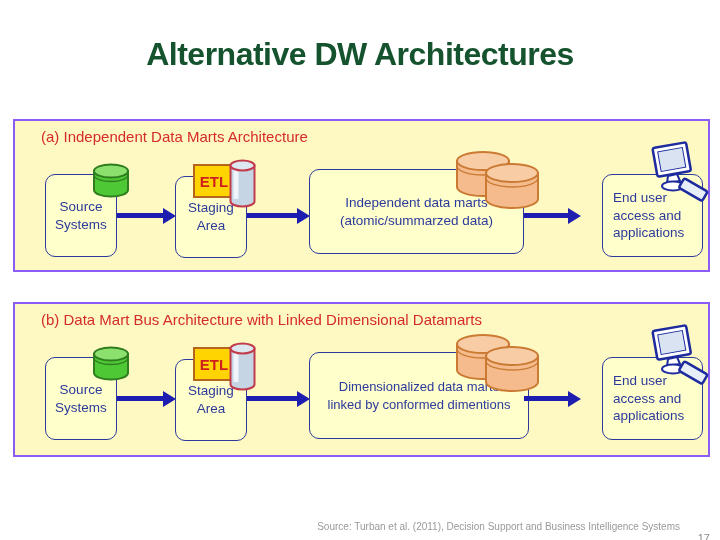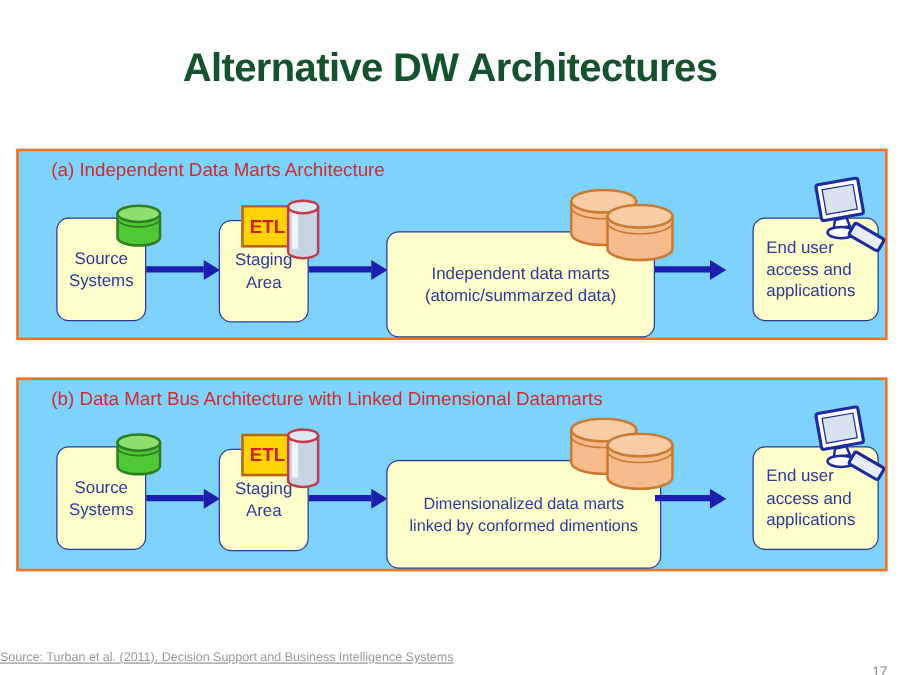--- a/index.html
+++ b/index.html
@@ -8,39 +8,39 @@
     background:#ffffff;
     font-family:"Liberation Sans", sans-serif;
   }
   .slide-title {
     position:absolute; left:0; right:0; top:36px;
     text-align:center; font-size:32px; font-weight:bold; color:#14532d;
     letter-spacing:-0.5px;
   }
   .panel {
     position:absolute; left:13px; width:693px;
-    border:2px solid #f97316; background:#7dd3fc;
+    border:2px solid #8b5cf6; background:#fef9c3;
   }
   #panel-a { top:119px; height:149px; }
   #panel-b { top:302px; height:151px; }
   .panel-heading {
     position:absolute; left:26px; top:7px;
     font-size:15px; color:#d42a2a; white-space:nowrap;
   }
   .node {
     position:absolute; background:#ffffcc;
     border:1.5px solid #2b3a9b; border-radius:10px;
     color:#2b3a9b; font-size:13.5px; line-height:1.32;
     display:flex; flex-direction:column; align-items:center; justify-content:center;
     text-align:center; z-index:1;
   }
   .node.left-align { align-items:flex-start; text-align:left; padding-left:10px; }
   .node-source  { left:30px;  top:53px; width:70px;  height:81px; }
   .node-staging { left:160px; top:55px; width:70px;  height:80px; }
-  .node-marts   { left:294px; top:64px; width:213px; height:83px; }
+  .node-marts   { left:294px; top:48px; width:213px; height:83px; }
   #panel-b .node-marts { width:218px; height:85px; font-size:13px; }
   .node-enduser { left:567px; top:53px; width:89px;  height:81px;margin-left:20px; }
   .etl-box {
     position:absolute; left:178px; top:43px; width:38px; height:30px;
     background:#ffd400; border:2px solid #b5651d;
     color:#cf1f1f; font-size:15px; font-weight:bold;
     display:flex; align-items:center; justify-content:center;
     z-index:2;
   }
   .icon { position:absolute; }
@@ -57,21 +57,21 @@
     width:0; height:0;
     border-left:13px solid #1d1daf;
     border-top:8px solid transparent;
     border-bottom:8px solid transparent;
   }
   .arrow-1 { left:102px; width:46px; }
   .arrow-2 { left:232px; width:50px; }
   .arrow-3 { left:509px; width:44px; }
   .footer-source {
     position:absolute; left:0; right:40px; top:521px;
-    text-align:left; font-size:10px; color:#9a9a9a;text-decoration:underline;
+    text-align:right; font-size:10px; color:#9a9a9a;
   }
   .page-number {
     position:absolute; right:10px; top:520px;
     font-size:11px; color:#8a8a8a;margin-top:12px;
   }
 </style>
 </head>
 <body>
 
 <div class="slide-title">Alternative DW Architectures</div>

